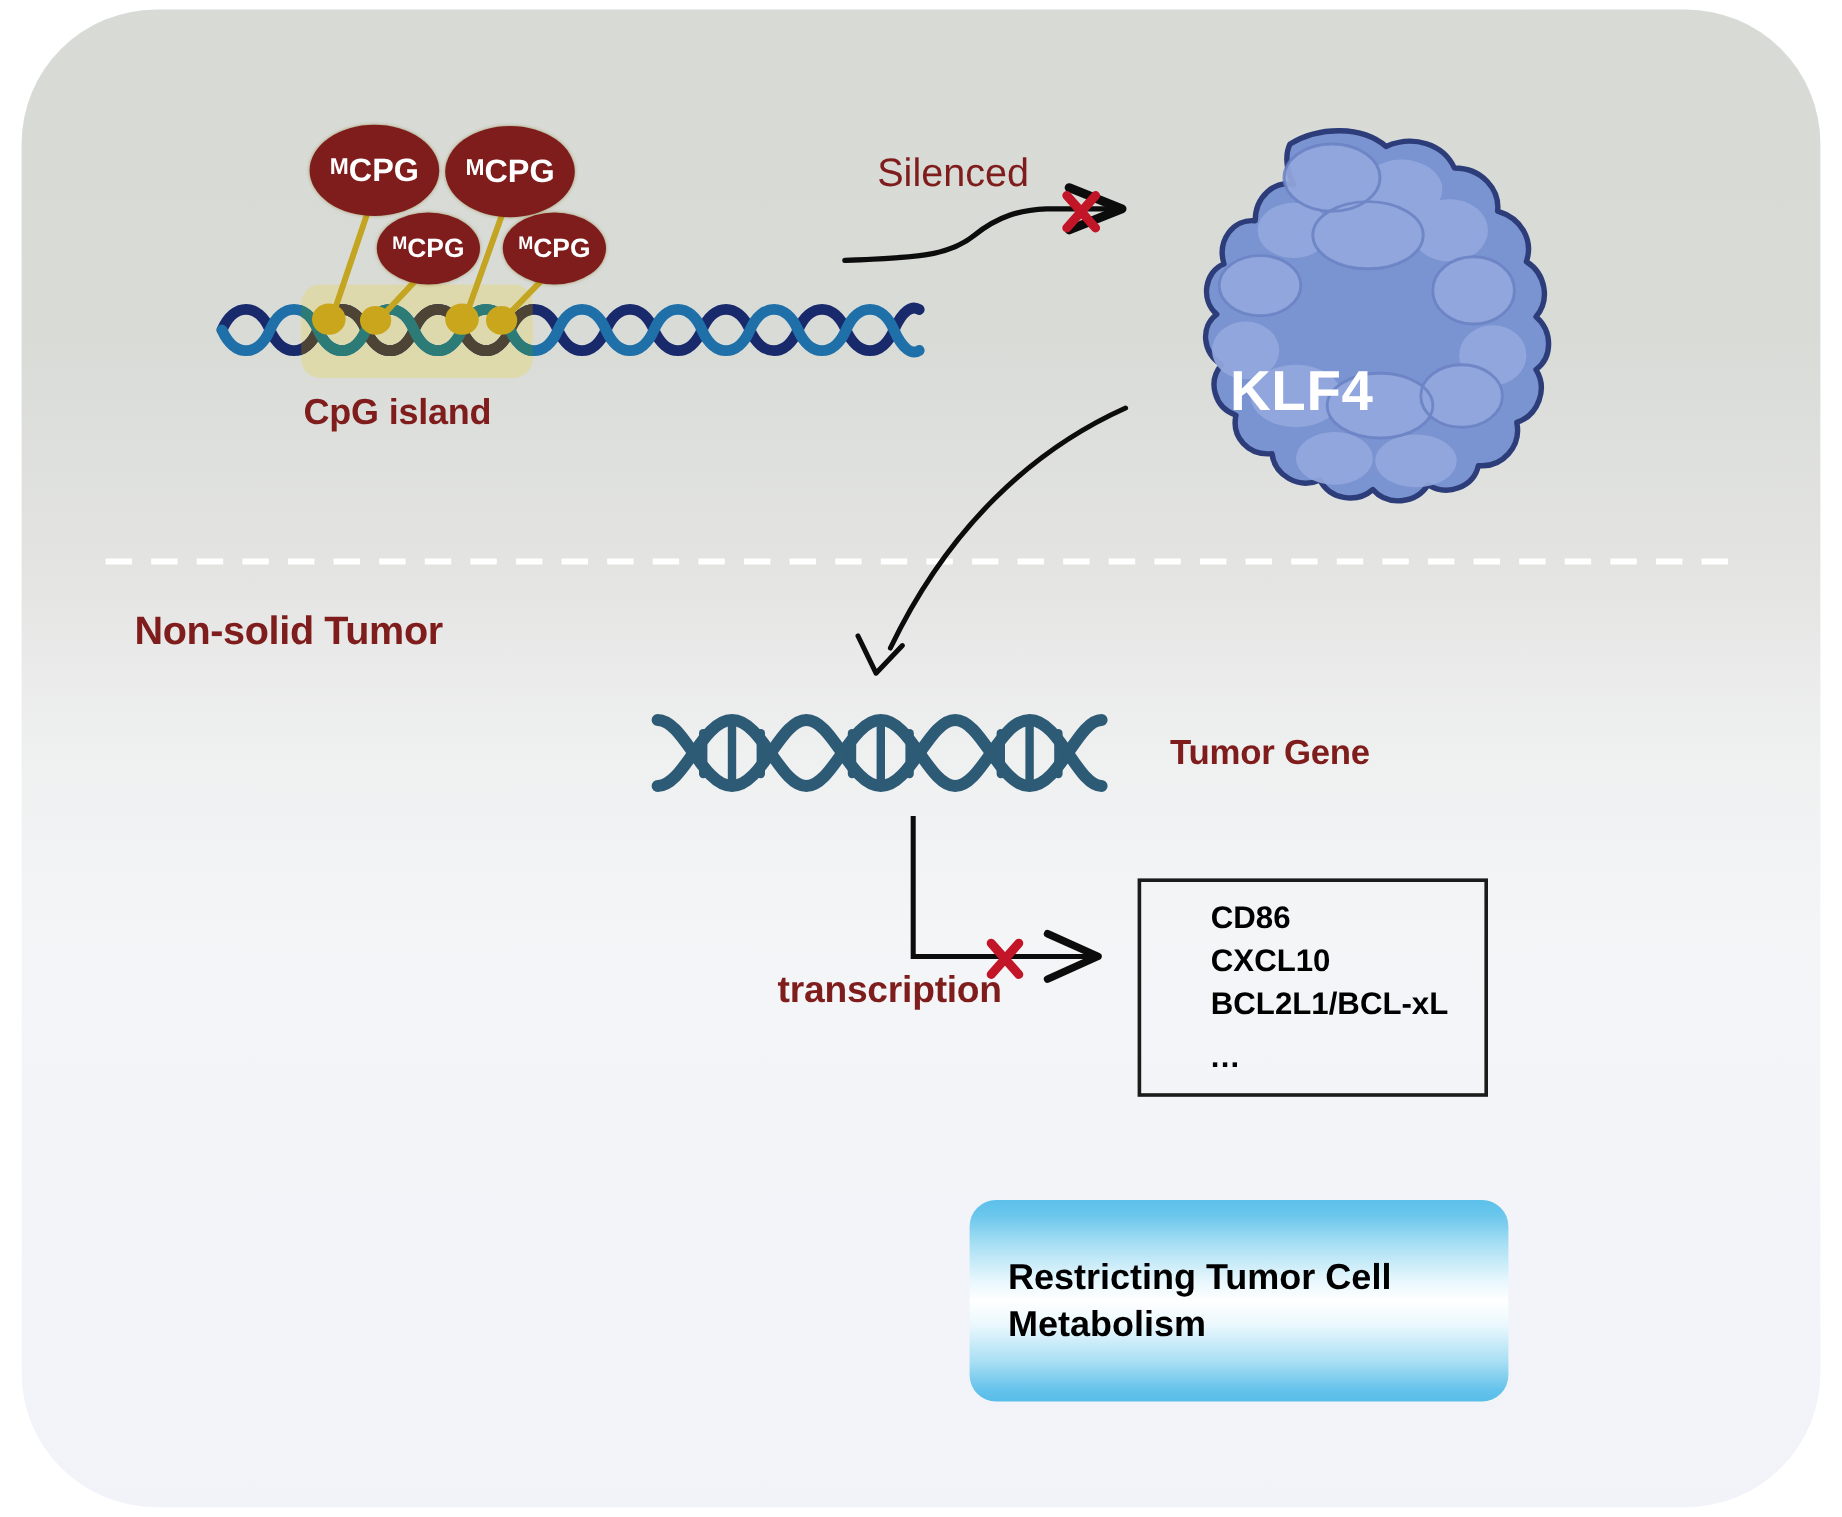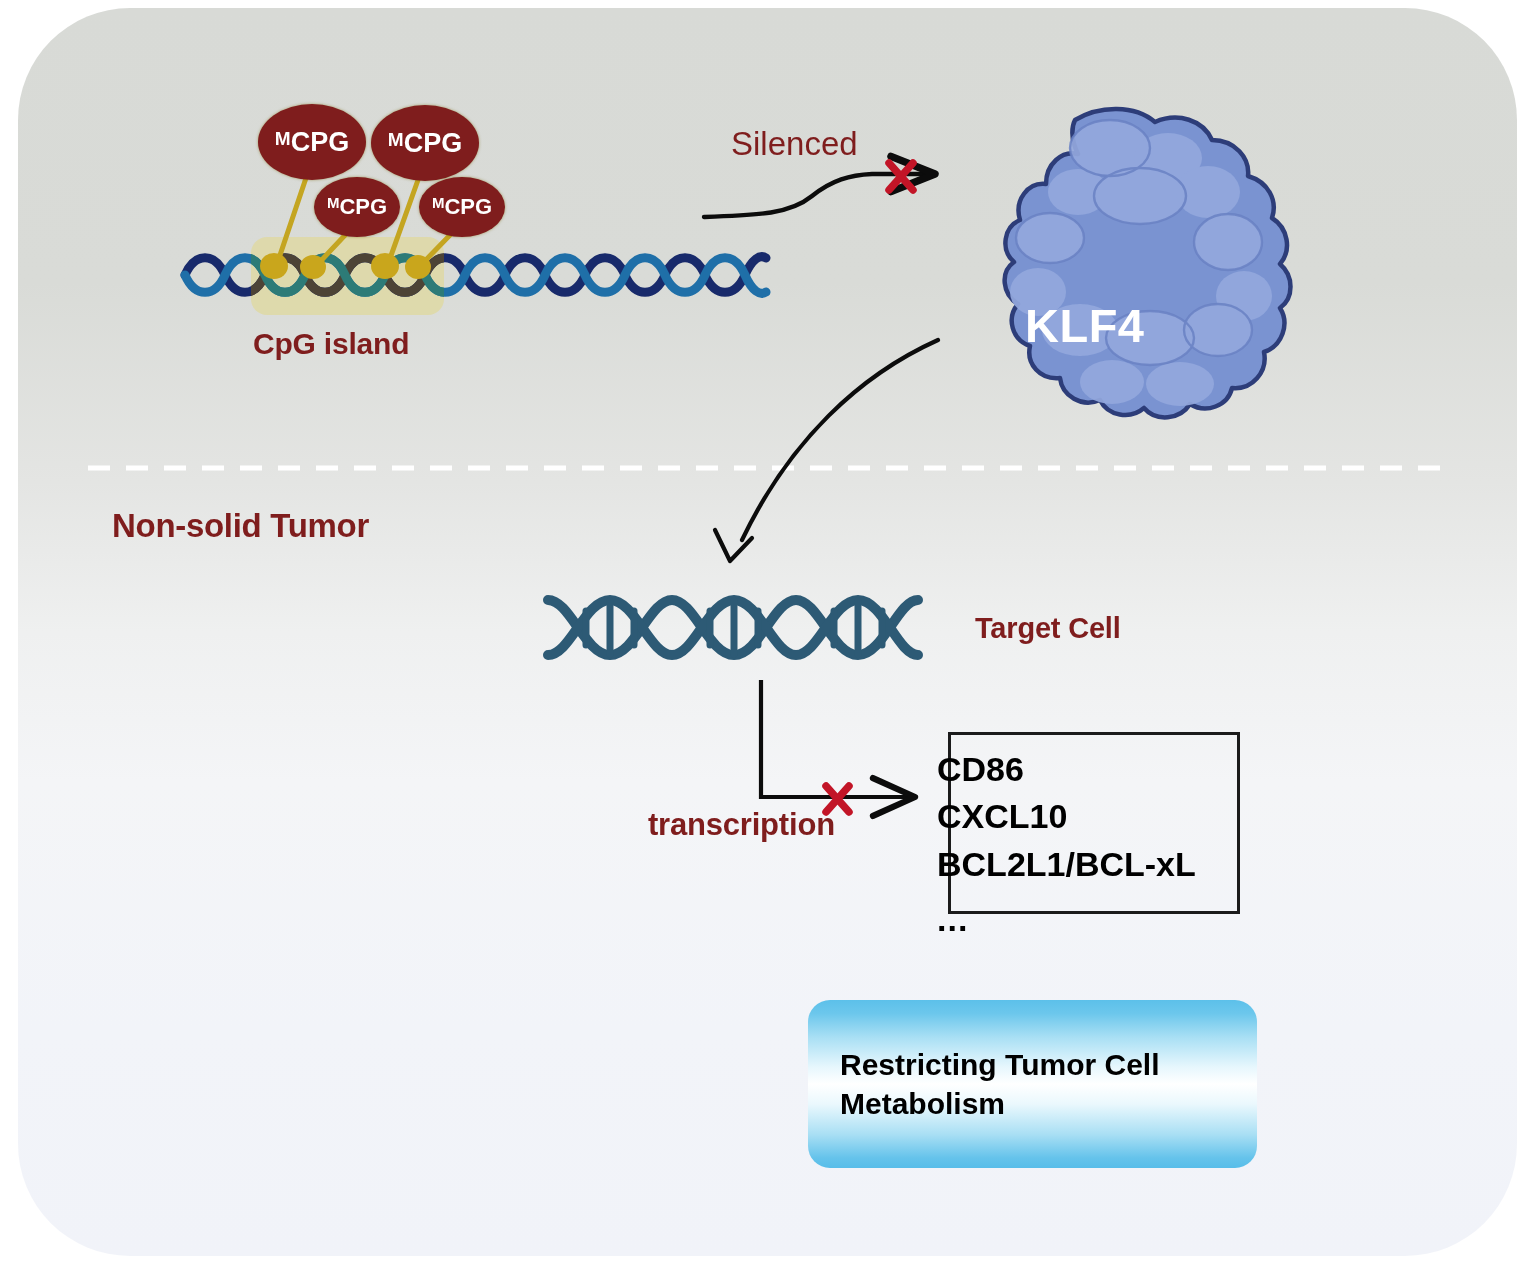--- a/index.html
+++ b/index.html
@@ -89,23 +89,23 @@
     left: 948px;
     top: 732px;
     width: 292px;
     height: 182px;
     border: 3px solid #1b1b1b;
     background: transparent;
     box-sizing: border-box;
   }
   #gene-list {
     position: absolute;
-    left: 937px;
+    left: 1009px;
     top: 746px;
-    font-size: 34px;
+    font-size: 26px;
     font-weight: bold;
     line-height: 1.39;
   }
   #gene-list .gene-line { display: block; }
   #gene-list .gene-line.ellipsis {
     margin-top: 8px;
     letter-spacing: 1px;
   }
   
   .outcome-box {
@@ -362,21 +362,21 @@
   </div>
 
   <div class="txt bold" id="cpg-island-label">CpG island</div>
 
   <div class="txt" id="silenced-label">Silenced</div>
 
   <div class="txt" id="klf4-label">KLF4</div>
 
   <div class="txt bold" id="nonsolid-label">Non-solid Tumor</div>
 
-  <div class="txt bold" id="target-gene-label">Target Cell</div>
+  <div class="txt bold" id="target-gene-label">Tumor Gene</div>
 
   <div class="txt bold" id="transcription-label">transcription</div>
 
   <div id="gene-box"></div>
   <div id="gene-list">
     <span class="gene-line">CD86</span>
     <span class="gene-line">CXCL10</span>
     <span class="gene-line">BCL2L1/BCL-xL</span>
     <span class="gene-line ellipsis">...</span>
   </div>

